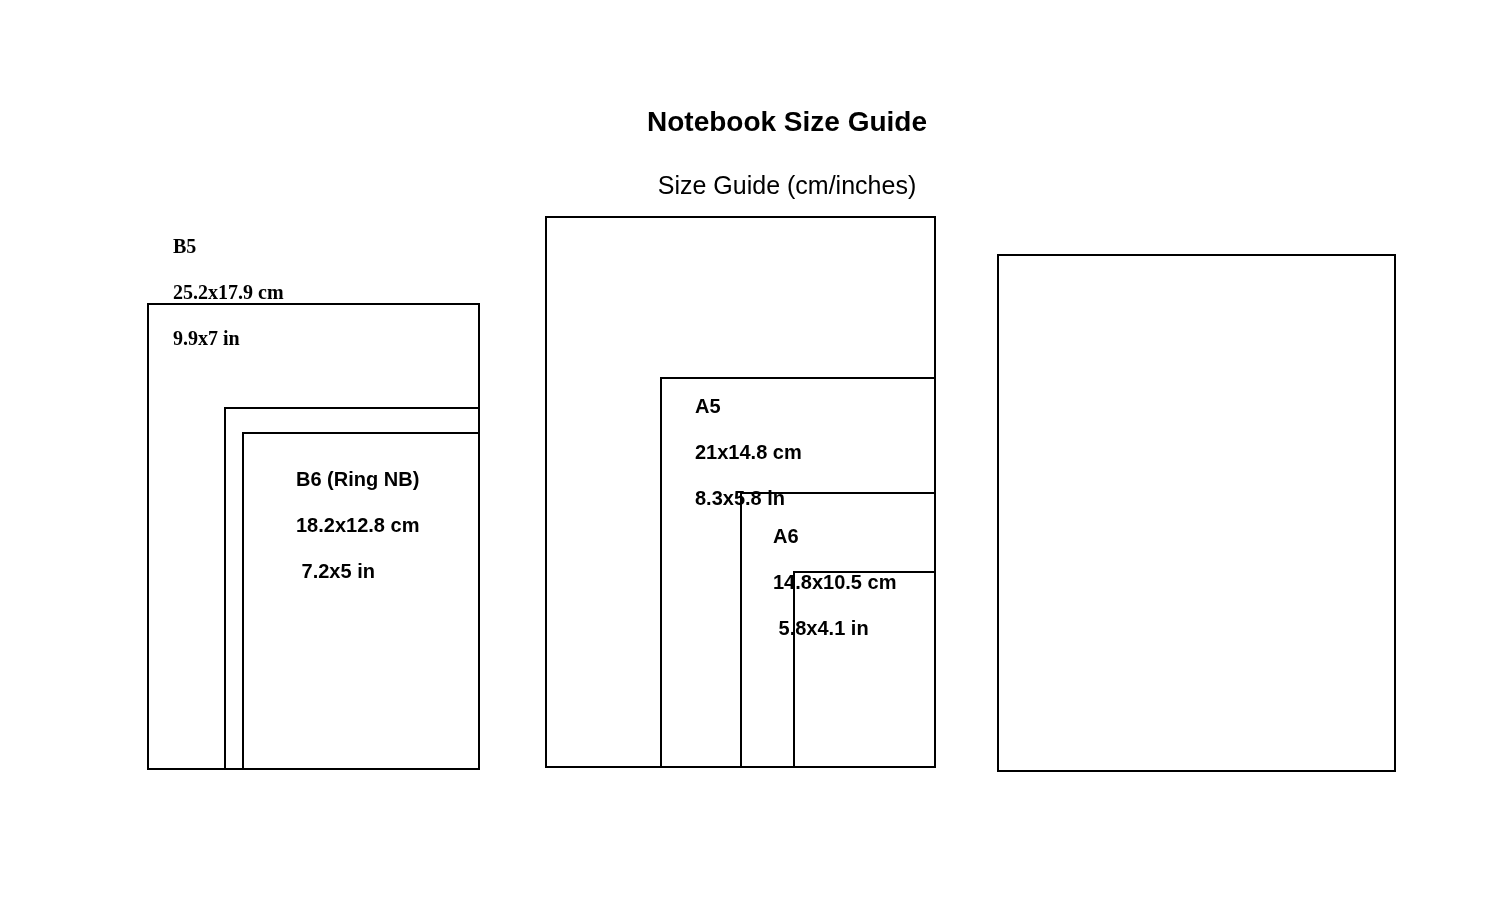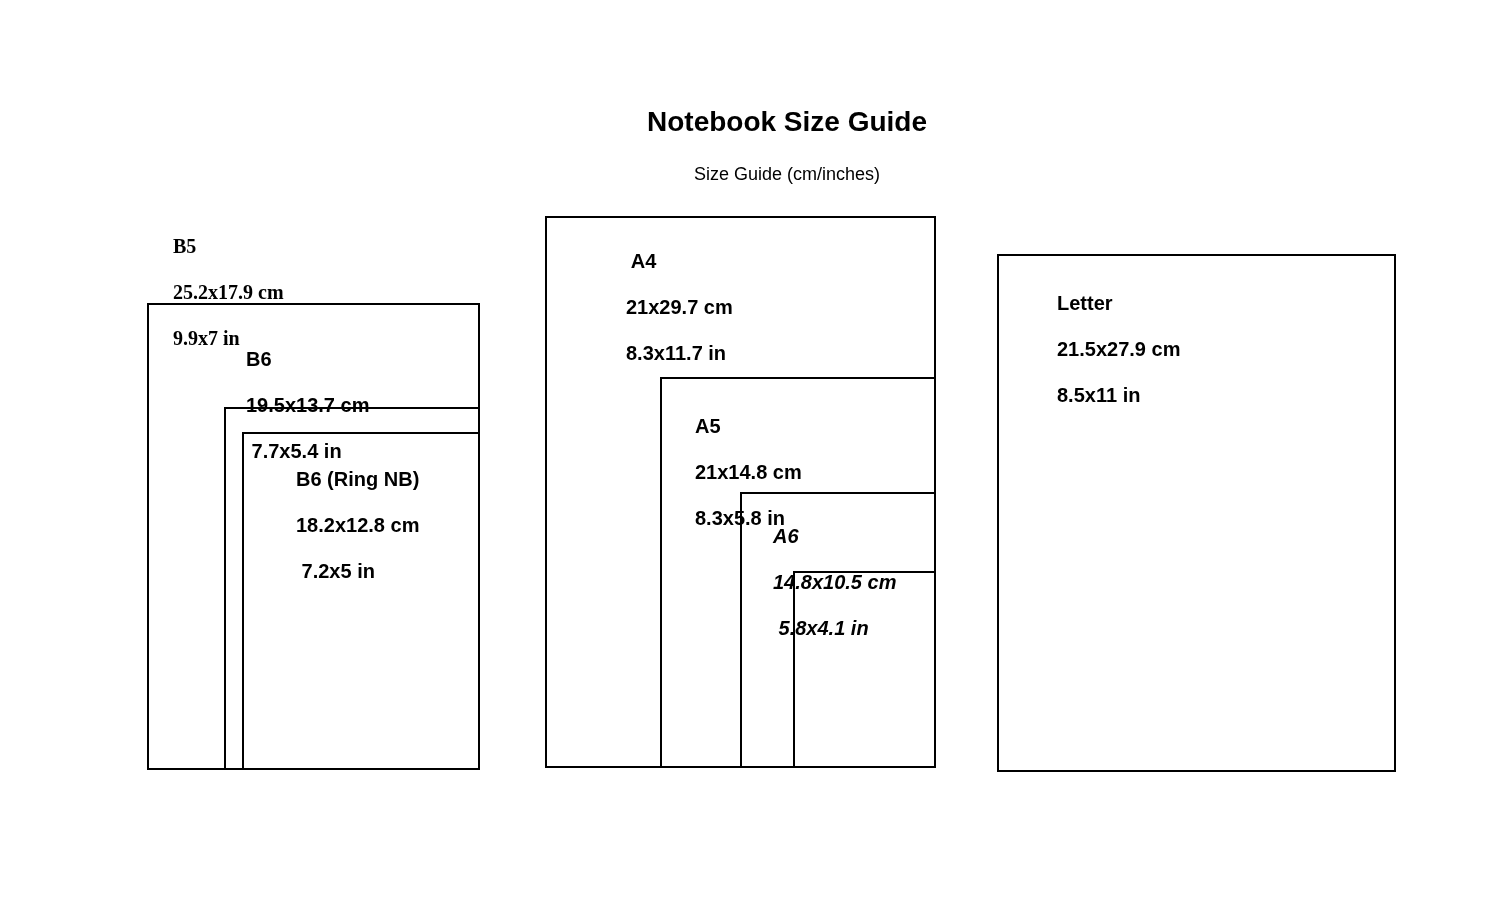--- a/index.html
+++ b/index.html
@@ -20,22 +20,22 @@
     left: 417px; top: 66px; width: 700px;
     text-align: center;
   }
   .title {
     font-size: 28px;
     font-weight: bold;
     color: #000;
     letter-spacing: 0px;
   }
   .subtitle {
-    margin-top: 6px;
-    font-size: 18px;
+    margin-top: 13px;
+    font-size: 25px;
     font-weight: normal;
     color: #000;
   }
   .size-box {
     position: absolute;
     border: 2px solid #000;
     background: transparent;
   }
   .size-label {
     position: absolute;
@@ -56,22 +56,22 @@
   #box-a6     { left: 720px; top: 472px; width: 196px; height: 276px; }
   #box-a7     { left: 773px; top: 551px; width: 143px; height: 197px; }
   
   #box-letter { left: 977px; top: 234px; width: 399px; height: 518px; }
 
   
   #label-b5     { left: 133px;  top: 193px; font-family: Liberation Serif, serif; }
   #label-b6     { left: 206px;  top: 306px; }
   #label-b6ring { left: 256px;  top: 426px; }
   #label-a4     { left: 586px;  top: 208px; }
-  #label-a5     { left: 655px;  top: 373px; }
-  #label-a6     { left: 733px;  top: 483px; font-style: italic; }
+  #label-a5     { left: 655px;  top: 353px; }
+  #label-a6     { left: 733px;  top: 483px; }
   #label-a7     { left: 788px;  top: 561px; }
   #label-letter { left: 1017px; top: 250px; }
 </style>
 </head>
 <body>
 
 <div class="canvas">
 
   <div class="header">
     <div class="title">Notebook Size Guide</div>
@@ -88,50 +88,35 @@
   <div class="size-box" id="box-a7"></div>
 
   <div class="size-box" id="box-letter"></div>
 
   <div class="size-label" id="label-b5">
     <div>B5</div>
     <div>25.2x17.9 cm</div>
     <div>9.9x7 in</div>
   </div>
 
-  <div class="size-label" id="label-b6">
-    <div>B6</div>
-    <div>19.5x13.7 cm</div>
-    <div> 7.7x5.4 in</div>
-  </div>
 
   <div class="size-label" id="label-b6ring">
     <div>B6 (Ring NB)</div>
     <div>18.2x12.8 cm</div>
     <div> 7.2x5 in</div>
   </div>
 
-  <div class="size-label" id="label-a4">
-    <div> A4</div>
-    <div>21x29.7 cm</div>
-    <div>8.3x11.7 in</div>
-  </div>
 
   <div class="size-label" id="label-a5">
     <div>A5</div>
     <div>21x14.8 cm</div>
     <div>8.3x5.8 in</div>
   </div>
 
   <div class="size-label" id="label-a6">
     <div>A6</div>
     <div>14.8x10.5 cm</div>
     <div> 5.8x4.1 in</div>
   </div>
 
 
-  <div class="size-label" id="label-letter">
-    <div>Letter</div>
-    <div>21.5x27.9 cm</div>
-    <div>8.5x11 in</div>
-  </div>
 
 </div>
 
 </body></html>

